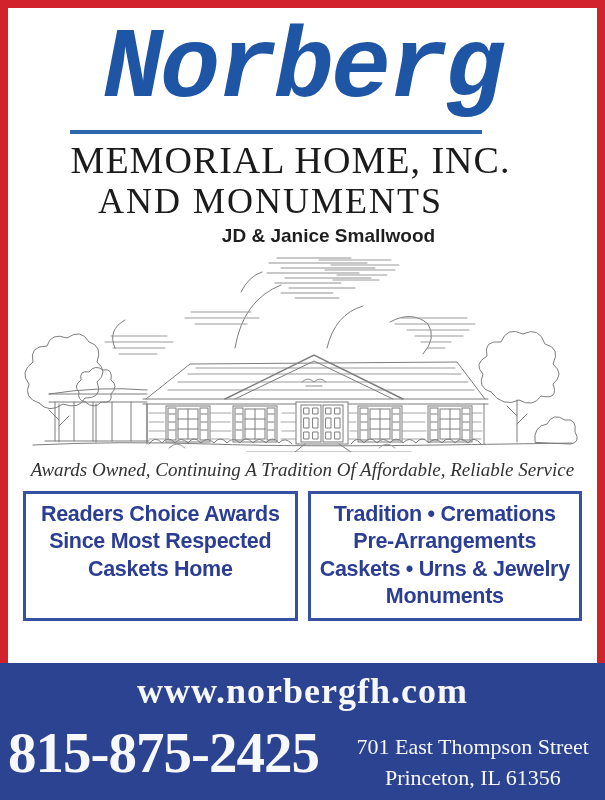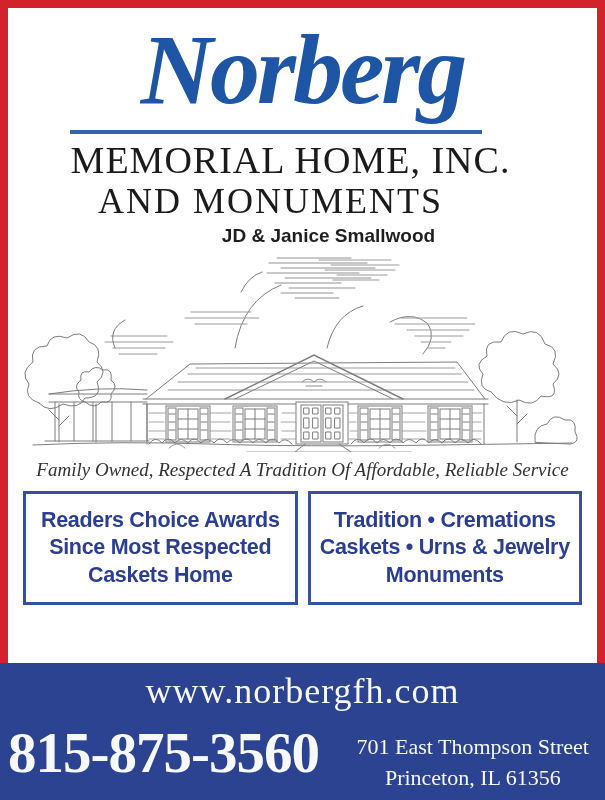--- a/index.html
+++ b/index.html
@@ -7,21 +7,21 @@
     position:relative;width:605px;height:800px;background:#ffffff;
     overflow:hidden;font-family:"Liberation Serif",serif;
   }
   
   .top{
     box-sizing:border-box;height:663px;
     border:8px solid #d2232d;border-bottom:none;
     padding-top:12px;background:#ffffff;
   }
   .logo-script{
-    font-family:Liberation Serif, serif;font-style:italic;font-weight:bold;
+    font-family:Liberation Mono, monospace;font-style:italic;font-weight:bold;
     font-size:100px;line-height:1.0;letter-spacing:-3px;
     color:#1e55a4;text-align:center;
   }
   .logo-underline{
     height:4px;background:#2e67ad;width:412px;
     margin:10px 0 0 62px;
   }
   .sub1{
     font-size:38px;line-height:1.05;letter-spacing:1px;color:#1b1b1b;
     text-align:center;transform:translateX(-12px);margin-top:7px;
@@ -38,33 +38,33 @@
   .illus{display:block;margin:5px auto 0;}
   .tagline{
     font-style:italic;font-size:19px;line-height:1.42;color:#333333;
     text-align:center;margin-top:5px;
   }
   .boxes{
     display:flex;gap:10px;padding:0 15px;margin-top:7px;
   }
   .infobox{
     flex:1;border:3px solid #35519f;background:#ffffff;
-    text-align:center;padding:13px 2px;
+    text-align:center;padding:7px 2px;
   }
   .infobox .bline{
     font-family:"Liberation Sans",sans-serif;font-weight:bold;
     font-size:21.5px;line-height:1.28;letter-spacing:-0.3px;color:#2b3e94;
   }
   
   .banner{
     position:absolute;left:0;bottom:0;width:605px;height:137px;
     background:#2b4390;color:#f7f8fb;
   }
   .website{
-    font-weight:normal;font-size:36px;letter-spacing:1px;
+    font-weight:bold;font-size:36px;letter-spacing:1px;
     text-align:center;margin-top:9px;line-height:1.1;
   }
   .phone-row{
     display:flex;align-items:center;justify-content:space-between;
     padding:0 16px 0 8px;margin-top:1px;
   }
   .phone{
     font-weight:bold;font-size:57px;line-height:1.0;letter-spacing:-1px;
   }
   .address{
@@ -151,40 +151,41 @@
         <path d="M66 150Q58 148 60 140Q54 134 62 128Q60 118 70 120Q76 112 84 118Q94 116 92 128Q100 134 92 142Q94 152 82 150Q76 158 66 150Z"></path>
         <path d="M77 152V190"></path>
 
         <path d="M472 140Q458 136 464 122Q454 112 468 104Q464 88 482 90Q488 74 504 82Q520 74 526 92Q542 96 534 112Q546 122 534 132Q540 148 522 144Q514 156 500 148Q484 156 472 140Z"></path>
         <path d="M498 148V190M498 164L488 154M498 172L508 162"></path>
         <path d="M516 190Q514 174 528 172Q534 160 546 168Q558 166 556 180Q562 190 552 192Z"></path>
       </g>
     </svg>
 
     <div class="tagline">
-      <div>Family Owned, Respected A Tradition Of Affordable, Reliable Service</div>
+      <div>Awards Owned, Continuing A Tradition Of Affordable, Reliable Service</div>
     </div>
 
     <div class="boxes">
       <div class="infobox">
         <div class="bline">Readers Choice Awards</div>
         <div class="bline">Since Most Respected</div>
         <div class="bline">Caskets Home</div>
       </div>
       <div class="infobox">
         <div class="bline">Tradition • Cremations</div>
+        <div class="bline">Pre-Arrangements</div>
         <div class="bline">Caskets • Urns &amp; Jewelry</div>
         <div class="bline">Monuments</div>
       </div>
     </div>
   </div>
 
   <div class="banner">
     <div class="website">www.norbergfh.com</div>
     <div class="phone-row">
-      <div class="phone">815-875-3560</div>
+      <div class="phone">815-875-2425</div>
       <div class="address">
         <div>701 East Thompson Street</div>
         <div>Princeton, IL 61356</div>
       </div>
     </div>
   </div>
 </div>
 
 </body></html>

